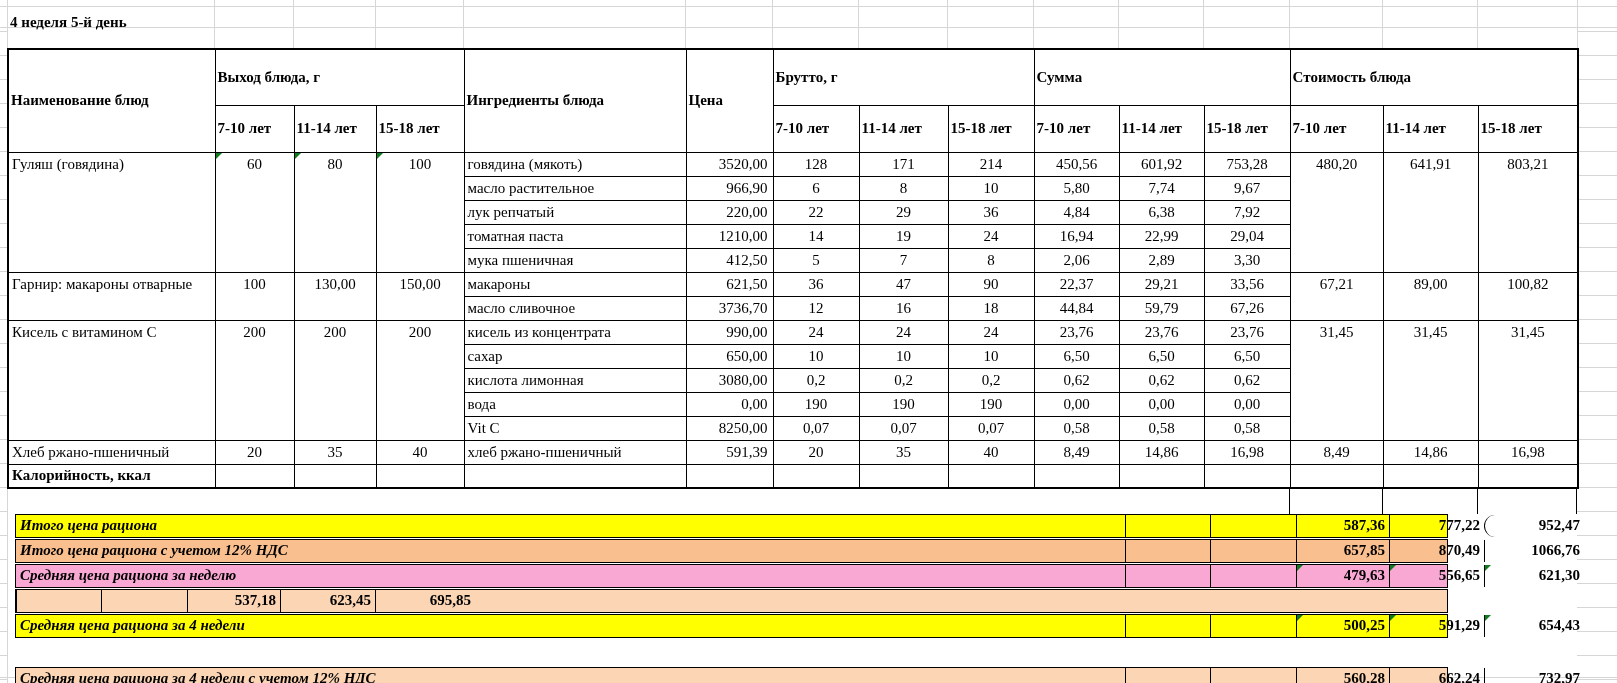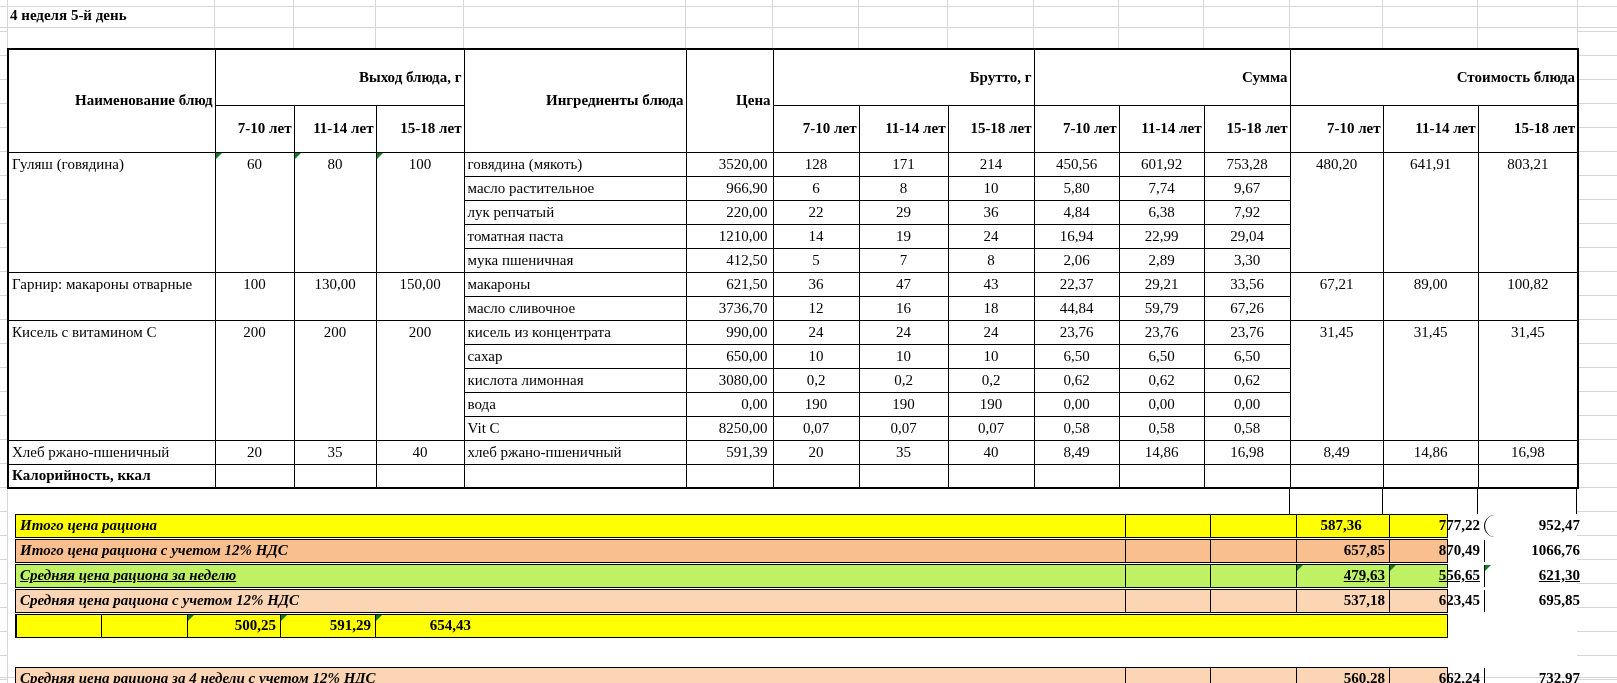--- a/index.html
+++ b/index.html
@@ -5,27 +5,27 @@
   html,body{margin:0;padding:0;background:#fff;}
   #stage{position:relative;width:1617px;height:683px;background:#fff;overflow:hidden;
          font-family:"Liberation Serif",serif;color:#000;}
   
   .gutter{position:absolute;top:0;height:683px;z-index:0;
           background:repeating-linear-gradient(to bottom,transparent 0 23px,#d6d6d6 23px 24px);
           background-position:0 8px;}
   .hline{position:absolute;left:0;width:1617px;height:1px;background:#d6d6d6;z-index:0;}
   .vline{position:absolute;top:0;height:48px;width:1px;background:#d6d6d6;z-index:0;}
   .vfull{position:absolute;top:0;left:7px;width:1px;height:683px;background:#d6d6d6;z-index:0;}
-  #sheet-title{position:absolute;left:10px;top:7px;font-size:15px;font-weight:bold;z-index:2;white-space:nowrap;}
+  #sheet-title{position:absolute;left:10px;top:14px;font-size:15px;font-weight:bold;z-index:2;white-space:nowrap;}
   
   #main-table{position:absolute;left:7px;top:48px;z-index:1;border-collapse:collapse;table-layout:fixed;
               width:1570px;font-size:15px;background:#fff;border:2px solid #000;}
   #main-table th,#main-table td{border:1px solid #000;padding:0 3px;overflow:hidden;box-sizing:border-box;
               line-height:21px;vertical-align:middle;position:relative;}
-  #main-table th{font-weight:bold;text-align:right;padding:8px 2px;}
+  #main-table th{font-weight:bold;text-align:left;padding:8px 2px;}
   #main-table thead tr:first-child th{height:56px;}
   #main-table thead tr:last-child th{height:47px;}
   #main-table tbody td{height:24px;}
   .l{text-align:left;} .c{text-align:center;} .r{text-align:right;padding-right:5px !important;}
   .top{vertical-align:top !important;padding-top:1px !important;}
   .b{font-weight:bold;}
   .flag{position:absolute;left:0;top:0;width:0;height:0;
         border-top:6px solid #0f7b1f;border-right:6px solid transparent;}
   
   #summary-band{position:absolute;left:15px;top:514px;width:1433px;z-index:1;}
@@ -150,21 +150,21 @@
         </tr>
         <tr>
           <td class="l top" rowspan="2">Гарнир: макароны отварные</td>
           <td class="c top" rowspan="2">100</td>
           <td class="c top" rowspan="2">130,00</td>
           <td class="c top" rowspan="2">150,00</td>
           <td class="l">макароны</td>
           <td class="r">621,50</td>
           <td class="c">36</td>
           <td class="c">47</td>
-          <td class="c">43</td>
+          <td class="c">90</td>
           <td class="c">22,37</td>
           <td class="c">29,21</td>
           <td class="c">33,56</td>
           <td class="c top" rowspan="2">67,21</td>
           <td class="c top" rowspan="2">89,00</td>
           <td class="c top" rowspan="2">100,82</td>
         </tr>
         <tr>
           <td class="l">масло сливочное</td>
           <td class="r">3736,70</td>
@@ -267,49 +267,49 @@
           <td class="c"></td>
         </tr>
       </tbody>
   </table>
 
   <div id="summary-band">
       <div class="srow" style="background: rgb(255, 255, 0);">
         <div class="slabel">Итого цена рациона</div>
         <div class="scell" style="width: 85px;"></div>
         <div class="scell" style="width: 86px;"></div>
-        <div class="scell sval" style="width: 93px; text-align: center;">587,36</div>
+        <div class="scell sval" style="width: 93px;">587,36</div>
         <div class="scell sval" style="width: 95px;">777,22</div>
         <div class="scell sval" style="width: 100px; border-radius: 11px;">952,47</div>
       </div>
       <div class="srow" style="background: rgb(250, 191, 143);">
         <div class="slabel">Итого цена рациона с учетом 12% НДС</div>
         <div class="scell" style="width: 85px;"></div>
         <div class="scell" style="width: 86px;"></div>
         <div class="scell sval" style="width: 93px;">657,85</div>
         <div class="scell sval" style="width: 95px;">870,49</div>
         <div class="scell sval" style="width: 100px;">1066,76</div>
       </div>
-      <div class="srow" style="background: #bef264; text-decoration: underline;">
+      <div class="srow" style="background: #f9a8d4;">
         <div class="slabel">Средняя цена рациона за неделю</div>
         <div class="scell" style="width: 85px;"></div>
         <div class="scell" style="width: 86px;"></div>
         <div class="scell sval" style="width: 93px;">479,63<span class="flag"></span></div>
         <div class="scell sval" style="width: 95px;">556,65<span class="flag"></span></div>
         <div class="scell sval" style="width: 100px;">621,30<span class="flag"></span></div>
       </div>
       <div class="srow" style="background: rgb(252, 213, 180);">
-        <div class="slabel">Средняя цена рациона с учетом 12% НДС</div>
         <div class="scell" style="width: 85px;"></div>
         <div class="scell" style="width: 86px;"></div>
         <div class="scell sval" style="width: 93px;">537,18</div>
         <div class="scell sval" style="width: 95px;">623,45</div>
         <div class="scell sval" style="width: 100px;">695,85</div>
       </div>
       <div class="srow" style="background: rgb(255, 255, 0);">
+        <div class="slabel">Средняя цена рациона за 4 недели</div>
         <div class="scell" style="width: 85px;"></div>
         <div class="scell" style="width: 86px;"></div>
         <div class="scell sval" style="width: 93px;">500,25<span class="flag"></span></div>
         <div class="scell sval" style="width: 95px; padding-left: 15px;">591,29<span class="flag"></span></div>
         <div class="scell sval" style="width: 100px;">654,43<span class="flag"></span></div>
       </div>
       <div class="srow" style="background: rgb(252, 213, 180); margin-top: 29px;">
         <div class="slabel">Средняя цена рациона за 4 недели с учетом 12% НДС</div>
         <div class="scell" style="width: 85px;"></div>
         <div class="scell" style="width: 86px;"></div>

